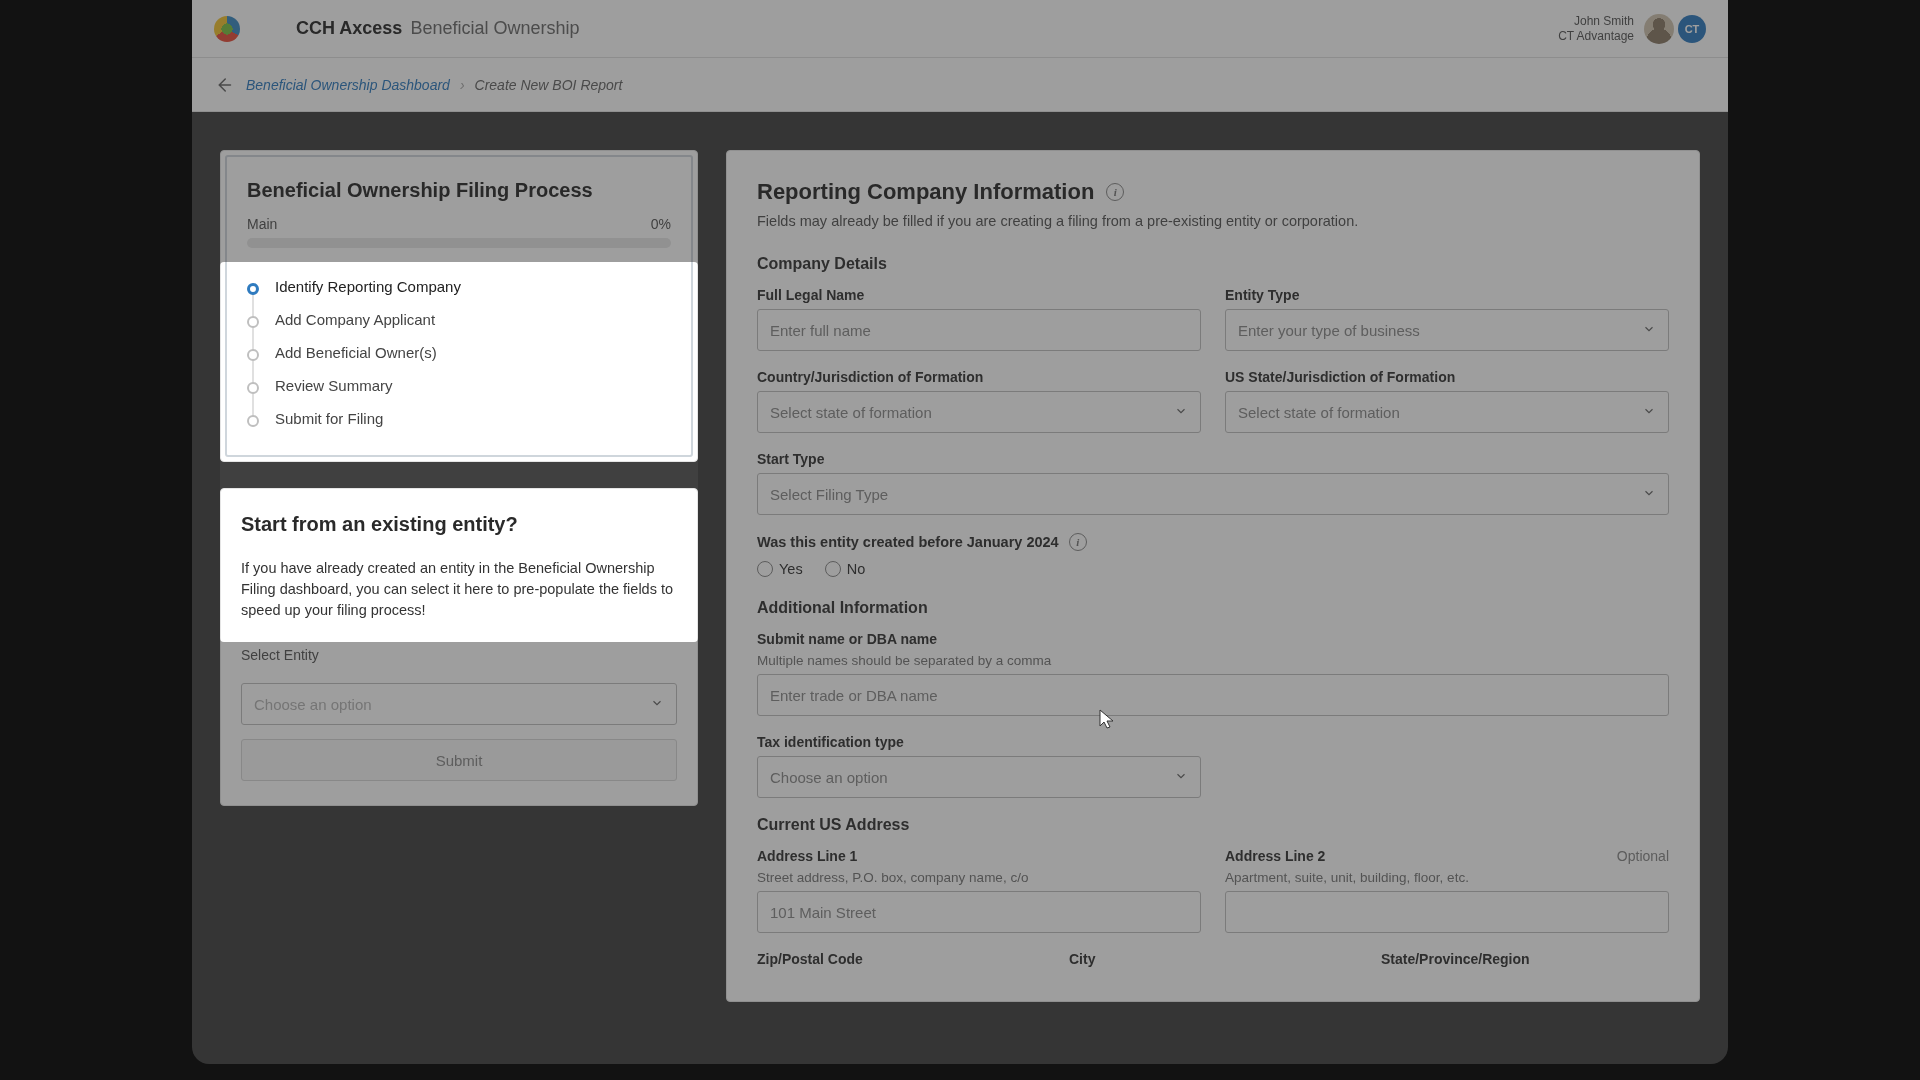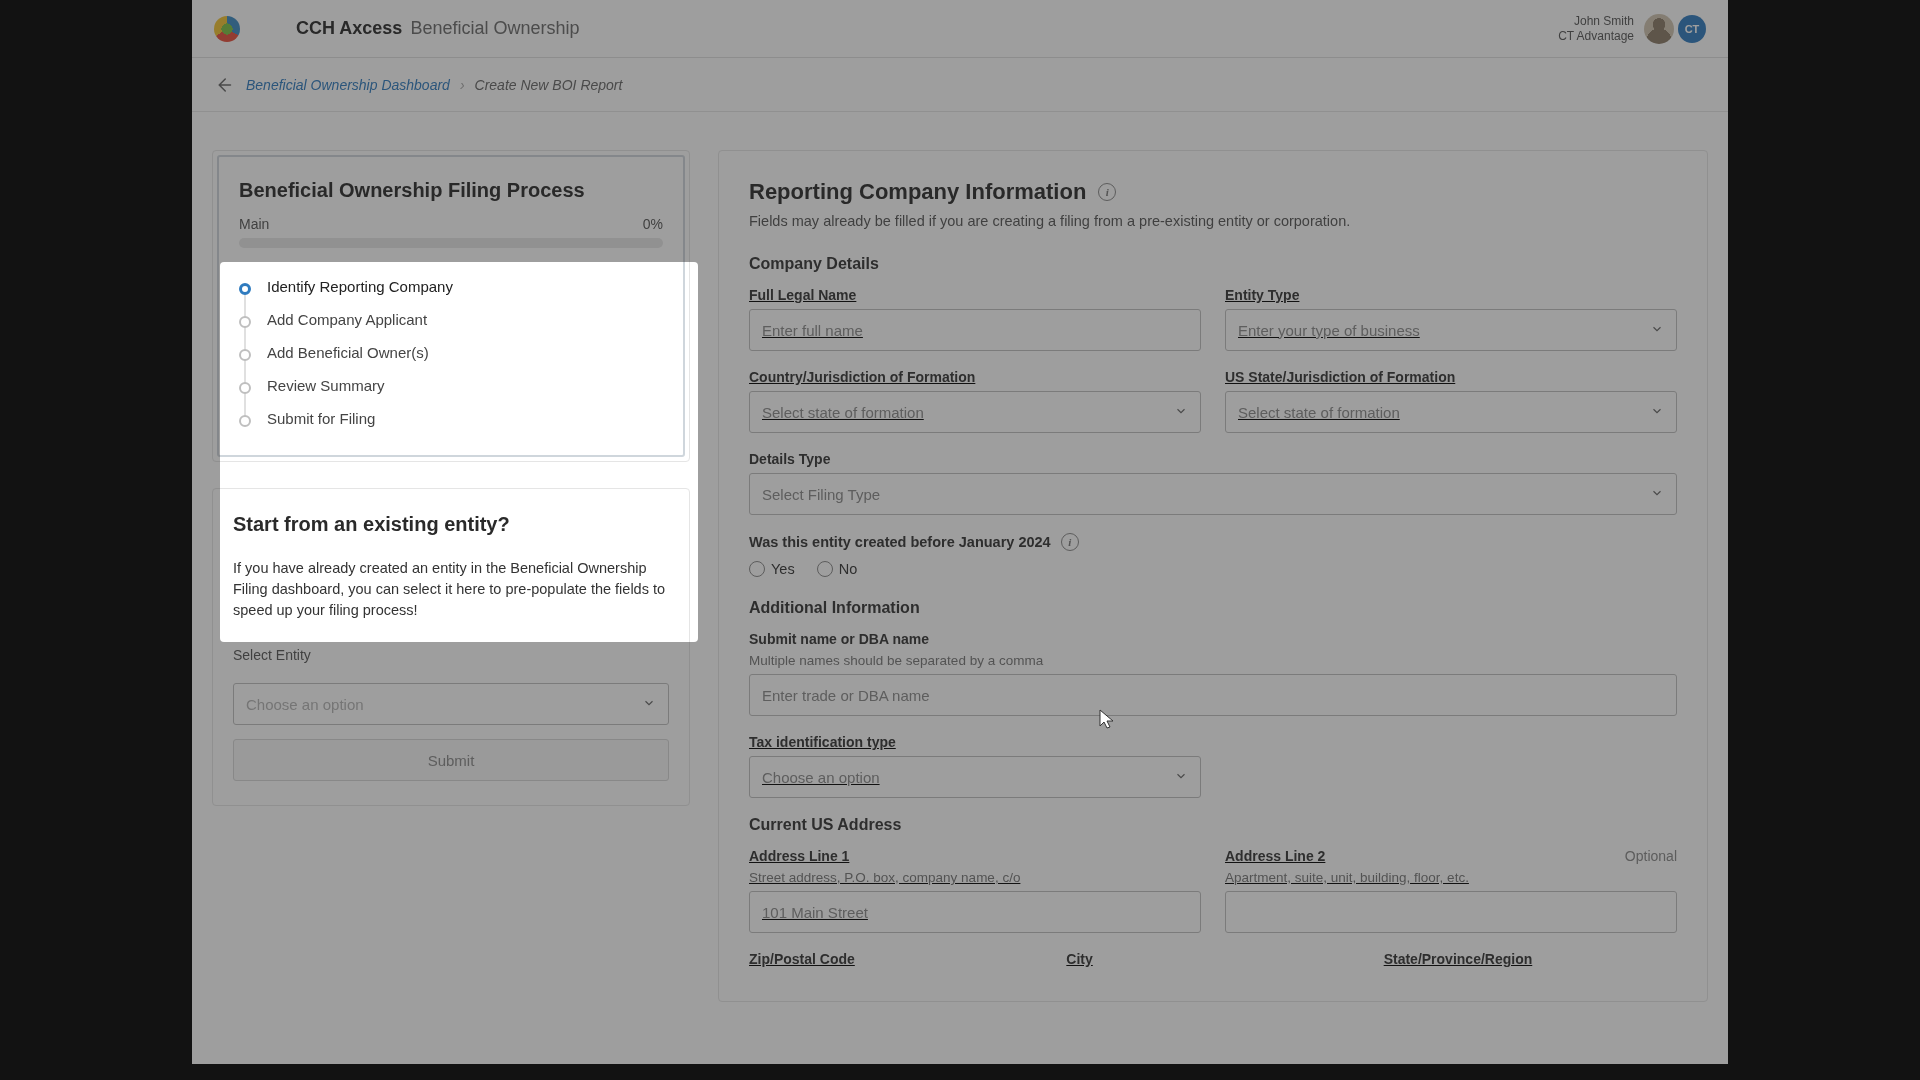--- a/index.html
+++ b/index.html
@@ -1,38 +1,38 @@
 <!DOCTYPE html>
 <html><head>
 <meta charset="utf-8">
 <style>
 * { margin:0; padding:0; box-sizing:border-box; font-family:"Segoe UI", Arial, sans-serif; }
 html,body { width:1920px; height:1080px; background:#000; overflow:hidden; }
 
-.stage { position:absolute; left:192px; top:0; width:1536px; height:1064px; background:#ffffff; }
+.stage { position:absolute; left:192px; top:0; width:1536px; height:1064px; background:#404040;border-radius:17px; }
 
 
 .topbar { height:58px; background:#fff; border-bottom:1px solid #e0e0e0; display:flex; align-items:center; padding:0 22px; }
 .logo { width:26px; height:26px; border-radius:50%; background:radial-gradient(circle at 50% 50%, #7cc142 0 30%, transparent 31%), conic-gradient(#3b8ac4 0 33%, #e94e3b 0 66%, #f3c331 0 100%); margin-right:56px; }
 .brand { font-size:18px; color:#2a2a2a; }
 .brand b { font-weight:700; }
 .brand .sub { color:#6a6a6a; margin-left:8px; font-weight:400; }
 .spacer { flex:1; }
 .userblock { text-align:right; font-size:12px; color:#555; line-height:1.2; margin-right:10px; }
 .avatar { width:30px; height:30px; border-radius:50%; background:#d0c4b0; display:inline-block; vertical-align:middle; margin-right:4px; background-image:radial-gradient(circle at 50% 35%,#8a7a66 0 25%, transparent 26%), radial-gradient(circle at 50% 90%, #8a7a66 0 40%, transparent 41%); }
 .ctbadge { width:28px; height:28px; border-radius:50%; background:#2f7bbf; color:#fff; display:inline-flex; align-items:center; justify-content:center; font-size:11px; font-weight:600; }
 
 
 .crumbbar { height:54px; background:#fff; border-bottom:1px solid #e5e5e5; display:flex; align-items:center; padding:0 22px; font-size:14px; color:#666;font-style:italic; }
 .backarr { width:18px; height:18px; margin-right:14px; cursor:pointer; }
 .backarr svg { width:100%; height:100%; }
 .crumb-link { color:#2f7bbf; cursor:pointer; }
 .crumb-sep { margin:0 10px; color:#aaa; }
 
-.page { padding:38px 20px; position:relative; }
+.page { padding:38px 28px; position:relative; }
 .cols { display:flex; gap:28px; }
 .leftcol { width:478px; flex-shrink:0; }
 .rightcol { flex:1; }
 
 .card { background:#fff; border:1px solid #e5e5e5; border-radius:4px; }
 
 
 .stepcard { padding:4px; position:relative; }
 .stepcard-inner { border:2px solid #cfd6dc; border-radius:3px; padding:22px 20px 20px; }
 .stepcard h2 { font-size:20px; font-weight:700; color:#2a2a2a; margin-bottom:14px; }
@@ -56,21 +56,21 @@
 .tinput { outline:none; }
 .select.disabled .ph { color:#b5b5b5; }
 .btn-submit { width:100%; height:42px; margin-top:14px; background:#f7f7f7; border:1px solid #d8d8d8; color:#8a8a8a; font-size:15px; border-radius:3px; cursor:not-allowed; }
 
 
 .formcard { padding:28px 30px; }
 .formcard h1 { font-size:22px; font-weight:700; color:#2a2a2a; display:flex; align-items:center; gap:12px; margin-bottom:8px; }
 .infoicon { width:18px; height:18px; border:1.5px solid #888; border-radius:50%; display:inline-flex; align-items:center; justify-content:center; font-size:11px; color:#777; font-style:italic; font-family:Georgia,serif; cursor:pointer; }
 .desc { font-size:14.5px; color:#555; margin-bottom:26px; }
 .sect { font-size:16px; font-weight:700; color:#333; margin-bottom:14px; margin-top:8px; }
-.row2 { display:grid; grid-template-columns:1fr 1fr; gap:24px; margin-bottom:18px;text-decoration:underline; }
+.row2 { display:grid; grid-template-columns:1fr 1fr; gap:24px; margin-bottom:18px; }
 .row1 { margin-bottom:18px; }
 .flabel { font-size:14px; font-weight:600; color:#333; display:block; margin-bottom:6px; }
 .flabel .opt { float:right; font-weight:400; color:#888; }
 .fhint { font-size:13.5px; color:#777; margin-bottom:6px; display:block; }
 .radiorow { display:flex; gap:22px; margin-top:10px; margin-bottom:22px; }
 .radio { display:flex; align-items:center; gap:6px; font-size:14.5px; color:#333; cursor:pointer; }
 .radio .rdot { width:16px; height:16px; border:1.5px solid #888; border-radius:50%; }
 .qlabel { font-size:14.5px; font-weight:600; color:#333; display:flex; align-items:center; gap:10px; }
 .chev svg { width:14px; height:14px; }
 .chev path { stroke:#666; stroke-width:2; fill:none; }
@@ -207,21 +207,21 @@
               <div class="select">
                   <span class="ph">Select state of formation</span>
                   <span class="chev"><svg viewBox="0 0 24 24">
                       <path d="M6 9l6 6 6-6"></path>
                     </svg></span>
                 </div>
             </div>
           </div>
 
           <div class="row1">
-            <label class="flabel">Details Type</label>
+            <label class="flabel">Start Type</label>
             <div class="select">
                 <span class="ph">Select Filing Type</span>
                 <span class="chev"><svg viewBox="0 0 24 24">
                     <path d="M6 9l6 6 6-6"></path>
                   </svg></span>
               </div>
           </div>
 
           <div class="qlabel">
             <span>Was this entity created before January 2024</span>

